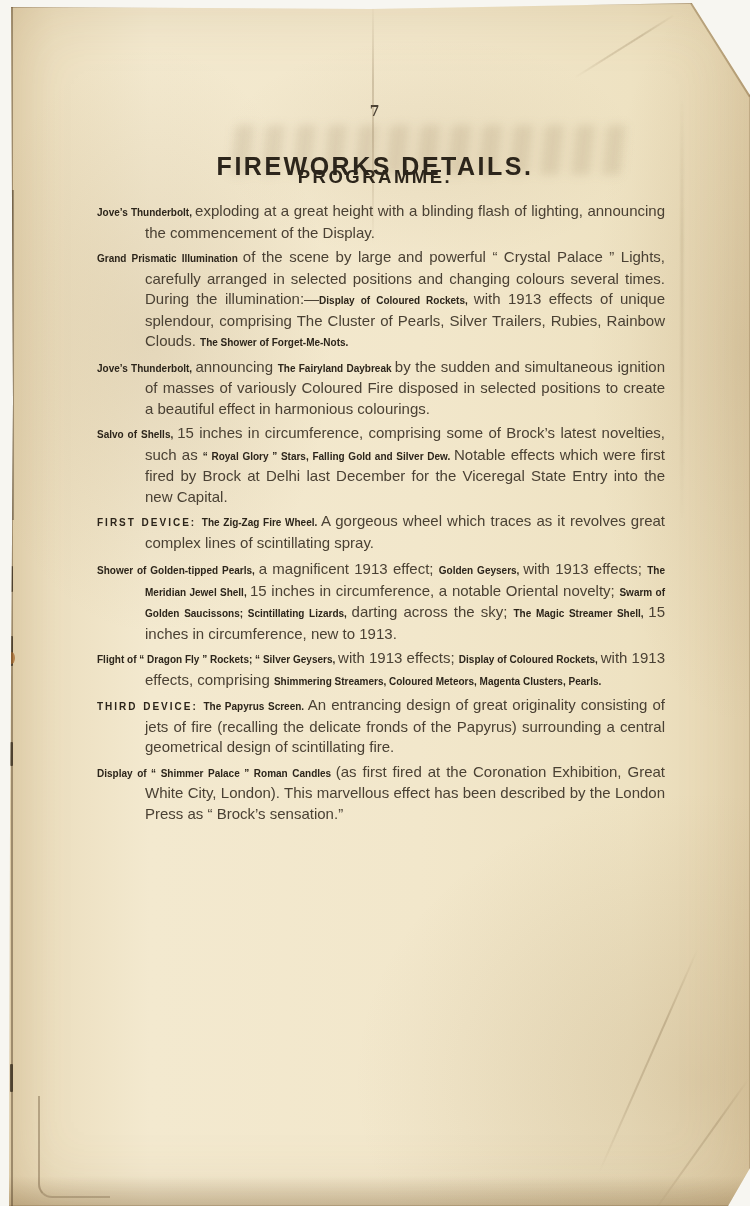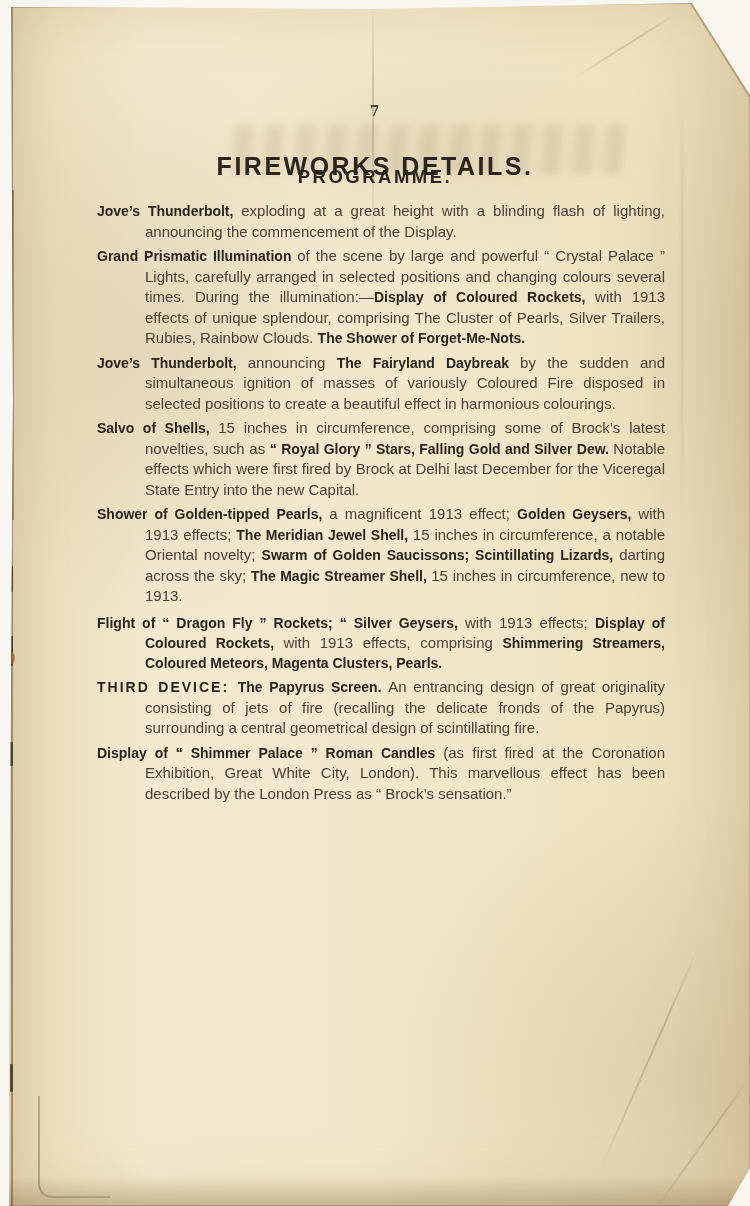--- a/index.html
+++ b/index.html
@@ -33,21 +33,21 @@
   .title{top:152px;font-size:25px;}
   .subtitle{top:166px;font-size:18.5px;}
   .paras{position:absolute;left:97px;top:201px;width:568px;}
   .para{
     font-size:15px;line-height:19.5px;text-align:justify;
     padding-left:48px;text-indent:-48px;margin:0 0 4px 0;
     color:var(--ink,#4a4134);
   }
   .para:nth-child(6),.para:nth-child(10),.para:nth-child(11),.para:nth-child(13){margin-top:6px;}
   .r{font-family:Liberation Sans, sans-serif;color:var(--ink,#4a4134);}
-  .b{font-family:"Liberation Sans",sans-serif;font-weight:700;font-size:14px;color:var(--ink-bold,#2c251b);}
+  .b{font-family:"Liberation Sans",sans-serif;font-weight:700;font-size:10px;color:var(--ink-bold,#2c251b);}
   .ls{letter-spacing:2px;}
   
   .edge-left{position:absolute;left:11px;top:6px;width:1.5px;height:1200px;background:rgba(80,60,35,.45);}
   .edge-top{position:absolute;left:11px;top:6px;width:681px;height:1.5px;background:rgba(100,75,45,.35);transform:rotate(-0.33deg);transform-origin:0 0;}
   .edge-corner{position:absolute;left:692px;top:3px;width:110px;height:2px;background:rgba(120,90,50,.40);transform:rotate(57.8deg);transform-origin:0 0;}
   .crease{position:absolute;background:linear-gradient(to bottom,transparent,rgba(115,90,55,.45),rgba(115,90,55,.35),transparent);}
   .crease-corner{left:674px;top:14px;width:2px;height:118px;transform:rotate(57.8deg);transform-origin:0 0;opacity:.5;filter:blur(.5px);}
   .crease-top-center{left:372px;top:0;width:1.5px;height:245px;opacity:.55;}
   .crease-right{left:681px;top:95px;width:2px;height:430px;opacity:.4;filter:blur(1px);}
   .crease-br-1{left:697px;top:948px;width:2px;height:245px;transform:rotate(23.8deg);transform-origin:0 0;opacity:.6;}
@@ -79,20 +79,21 @@
 
     <div class="page-number">7</div>
     <h1 class="title">FIREWORKS DETAILS.</h1>
     <h2 class="subtitle">PROGRAMME.</h2>
 
     <div class="paras">
         <div class="para"><span class="b">Jove’s Thunderbolt, </span><span class="r">exploding at a great height with a blinding flash of lighting, announcing the commencement of the Display.</span></div>
         <div class="para"><span class="b">Grand Prismatic Illumination </span><span class="r">of the scene by large and powerful “ Crystal Palace ” Lights, carefully arranged in selected positions and changing colours several times. During the illumination:—</span><span class="b">Display of Coloured Rockets, </span><span class="r">with 1913 effects of unique splendour, comprising The Cluster of Pearls, Silver Trailers, Rubies, Rainbow Clouds. </span><span class="b">The Shower of Forget-Me-Nots.</span></div>
         <div class="para"><span class="b">Jove’s Thunderbolt, </span><span class="r">announcing </span><span class="b">The Fairyland Daybreak </span><span class="r">by the sudden and simultaneous ignition of masses of variously Coloured Fire disposed in selected positions to create a beautiful effect in harmonious colourings.</span></div>
         <div class="para"><span class="b">Salvo of Shells, </span><span class="r">15 inches in circumference, comprising some of Brock’s latest novelties, such as </span><span class="b">“ Royal Glory ” Stars, Falling Gold and Silver Dew. </span><span class="r">Notable effects which were first fired by Brock at Delhi last December for the Viceregal State Entry into the new Capital.</span></div>
+        <div class="para"><span class="b ls">FIRST DEVICE: </span><span class="b">The Zig-Zag Fire Wheel. </span><span class="r">A gorgeous wheel which traces as it revolves great complex lines of scintillating spray.</span></div>
         <div class="para"><span class="b">Shower of Golden-tipped Pearls, </span><span class="r">a magnificent 1913 effect; </span><span class="b">Golden Geysers, </span><span class="r">with 1913 effects; </span><span class="b">The Meridian Jewel Shell, </span><span class="r">15 inches in circumference, a notable Oriental novelty; </span><span class="b">Swarm of Golden Saucissons; Scintillating Lizards, </span><span class="r">darting across the sky; </span><span class="b">The Magic Streamer Shell, </span><span class="r">15 inches in circumference, new to 1913.</span></div>
         <div class="para"><span class="b">Flight of “ Dragon Fly ” Rockets; “ Silver Geysers, </span><span class="r">with 1913 effects; </span><span class="b">Display of Coloured Rockets, </span><span class="r">with 1913 effects, comprising </span><span class="b">Shimmering Streamers, Coloured Meteors, Magenta Clusters, Pearls.</span></div>
         <div class="para"><span class="b ls">THIRD DEVICE: </span><span class="b">The Papyrus Screen. </span><span class="r">An entrancing design of great originality consisting of jets of fire (recalling the delicate fronds of the Papyrus) surrounding a central geometrical design of scintillating fire.</span></div>
         <div class="para"><span class="b">Display of “ Shimmer Palace ” Roman Candles </span><span class="r">(as first fired at the Coronation Exhibition, Great White City, London). This marvellous effect has been described by the London Press as “ Brock’s sensation.”</span></div>
       </div>
 
     <div class="edge-left"></div>
     <div class="edge-top"></div>
     <div class="edge-corner"></div>
     <div class="crease crease-corner"></div>

